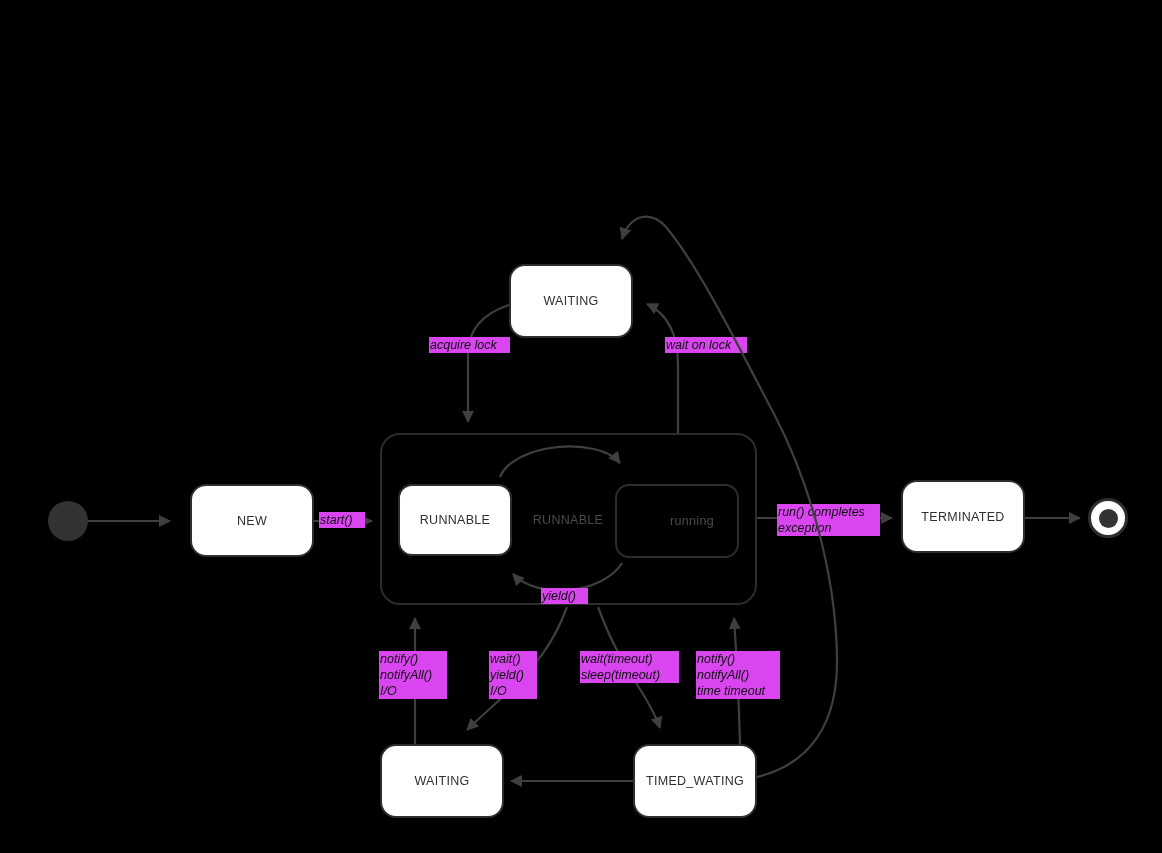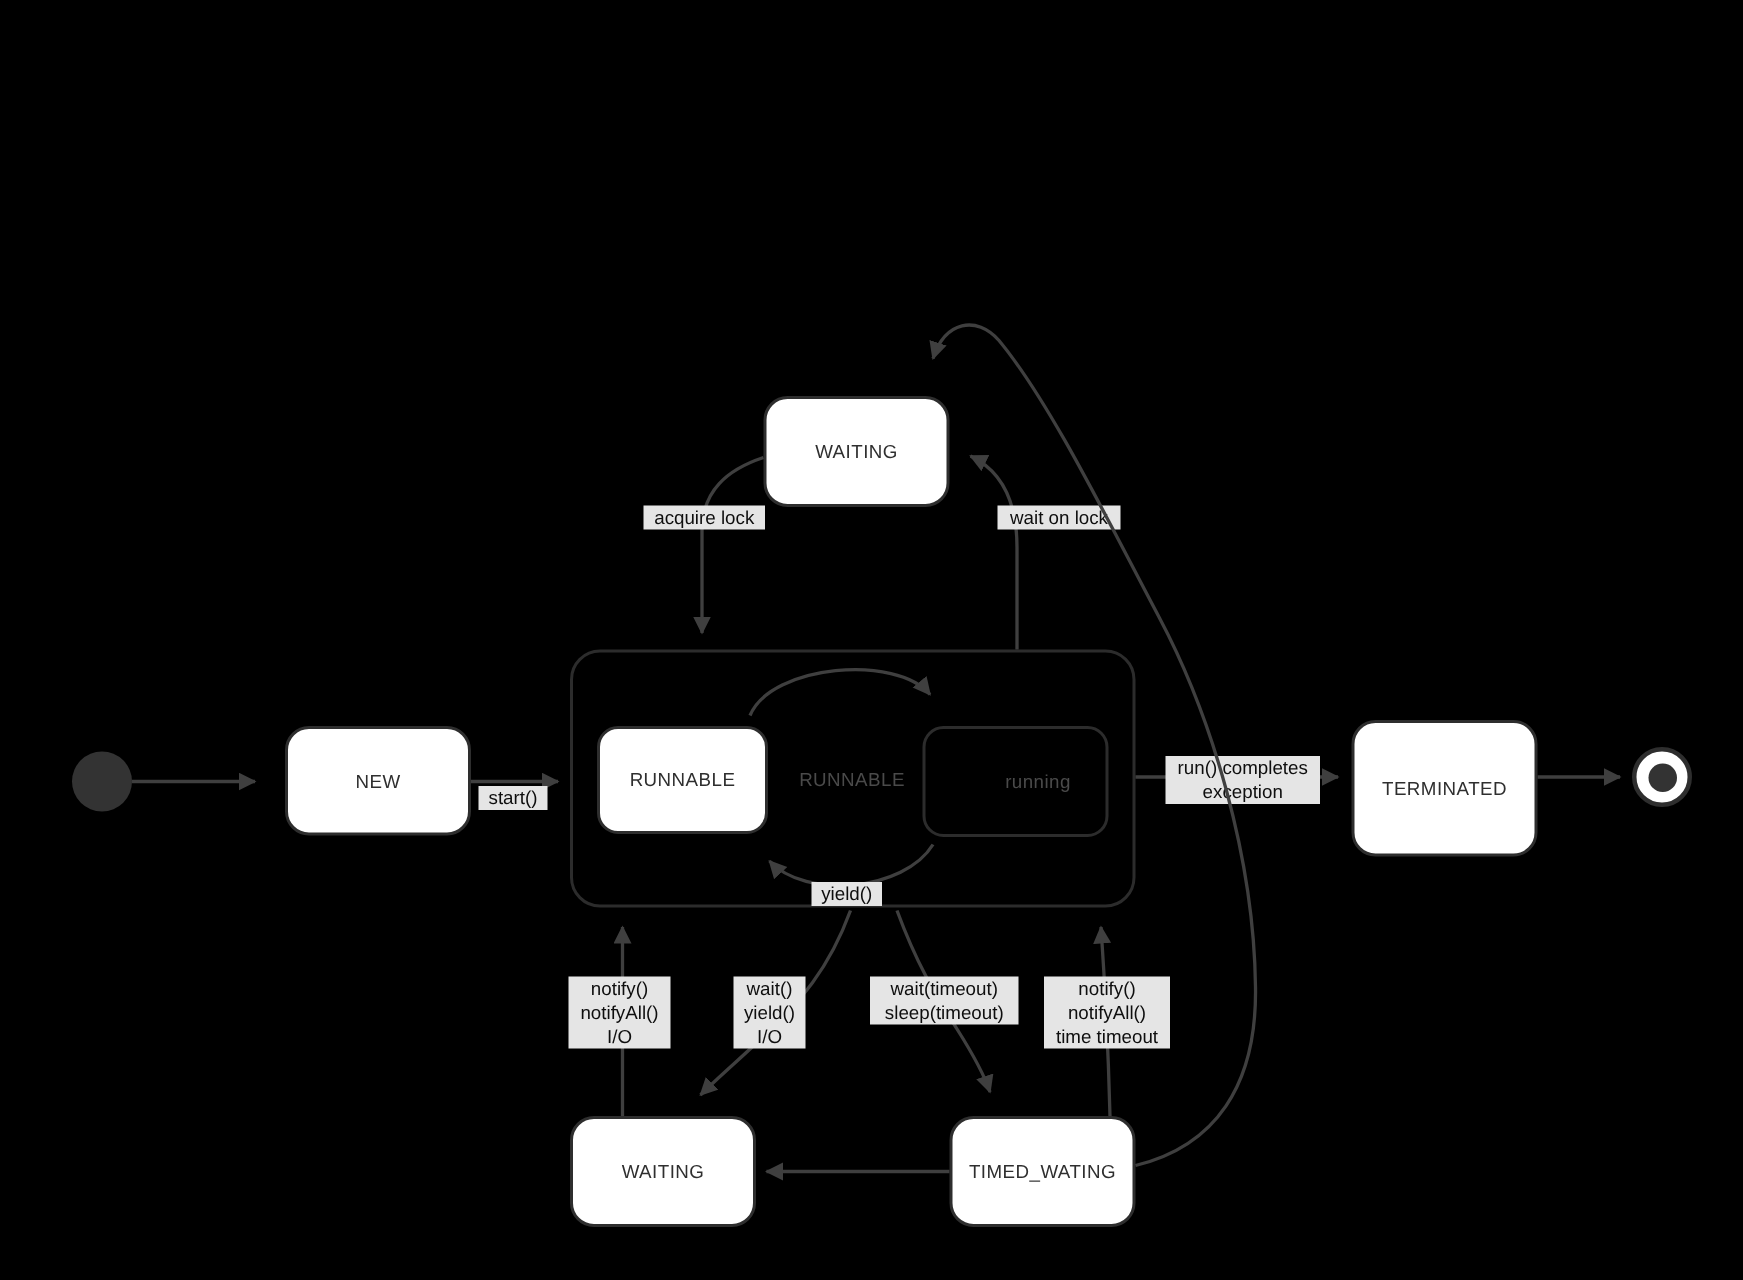--- a/index.html
+++ b/index.html
@@ -49,27 +49,28 @@
   .muted-label {
     position: absolute;
     color: #4a4a4a;
     font-size: 12.5px;
     letter-spacing: 0.3px;
     text-align: center;
     z-index: 3;
   }
   .edge-label {
     position: absolute;
-    background: #e5e5e5;
+    background: #d946ef;
     color: #0e0e0e;
     font-size: 12.5px;
     line-height: 16px;
-    text-align: center;
+    text-align: left;
     padding: 0 1px;
     z-index: 5;
+    font-style: italic;
   }
   .circle {
     position: absolute;
     border-radius: 50%;
     z-index: 3;
   }
   #initial-state {
     left: 48px; top: 501px;
     width: 40px; height: 40px;
     background: #333333;
@@ -138,29 +139,29 @@
   </div>
 
   <div class="state" style="left:633px; top:744px; width:124px; height:74px;">
     <span>TIMED_WATING</span>
   </div>
 
   <div class="state" style="left:380px; top:744px; width:124px; height:74px;">
     <span>WAITING</span>
   </div>
 
-  <div class="state" style="left:901px; top:480px; width:124px; height:91px;">
+  <div class="state" style="left:901px; top:480px; width:124px; height:73px;">
     <span>TERMINATED</span>
   </div>
 
   <div class="circle" id="final-state">
     <div class="dot"></div>
   </div>
 
-  <div class="edge-label" style="left:319px; top:512px; width:44px;margin-top:12px;">start()</div>
+  <div class="edge-label" style="left:319px; top:512px; width:44px;">start()</div>
 
   <div class="edge-label" style="left:429px; top:337px; width:79px;">acquire lock</div>
 
   <div class="edge-label" style="left:637px; top:337px; width:80px;margin-left:28px;">wait on lock</div>
 
   <div class="edge-label" style="left:541px; top:588px; width:45px;">yield()</div>
 
   <div class="edge-label" style="left:777px; top:504px; width:101px;">
     <div>run() completes</div>
     <div>exception</div>

